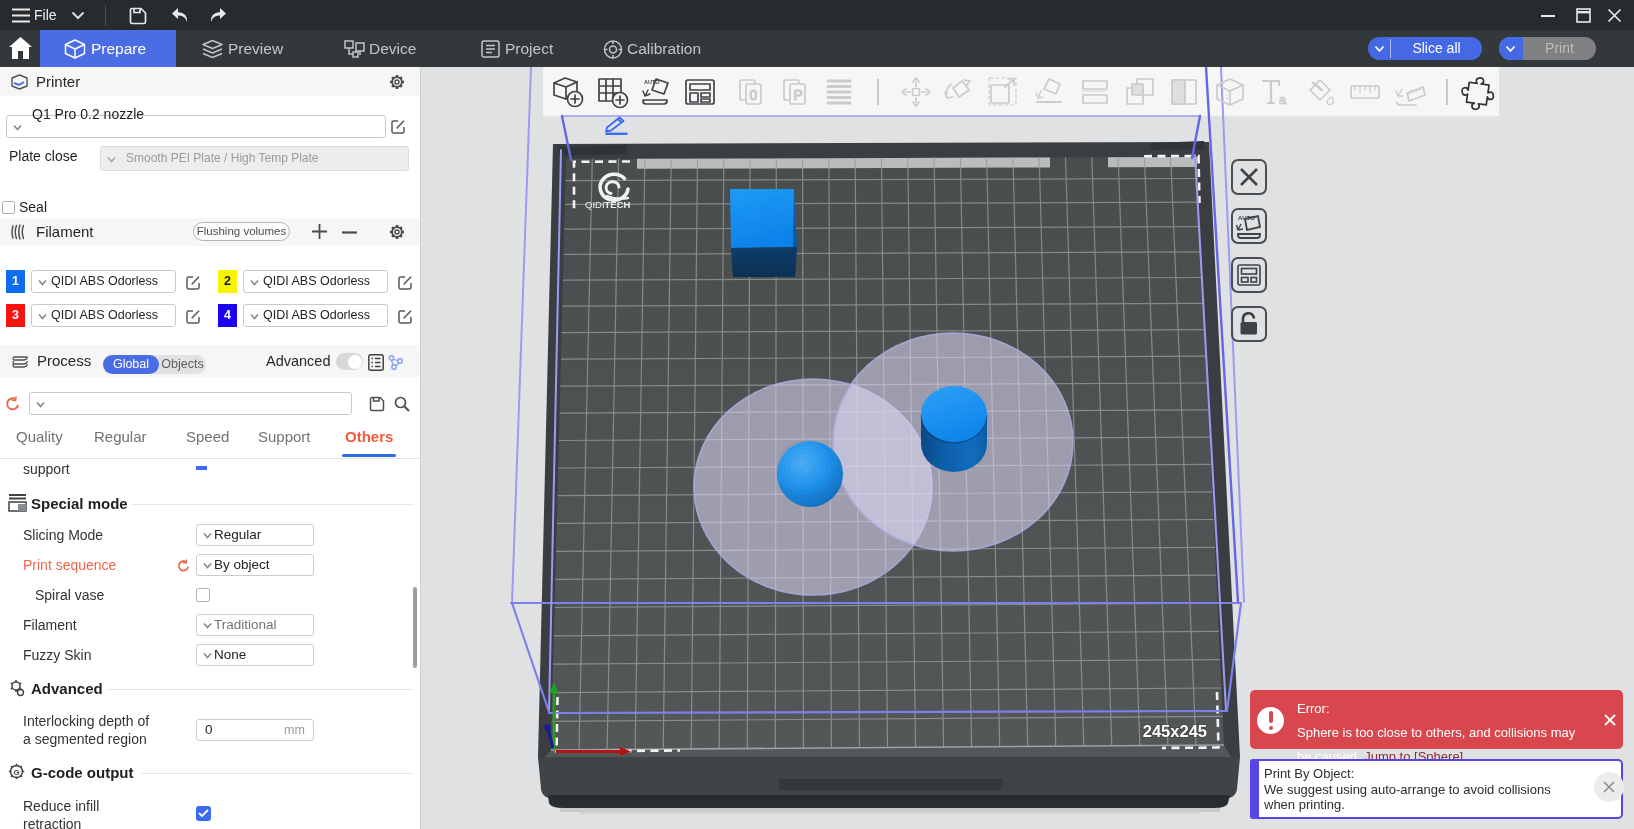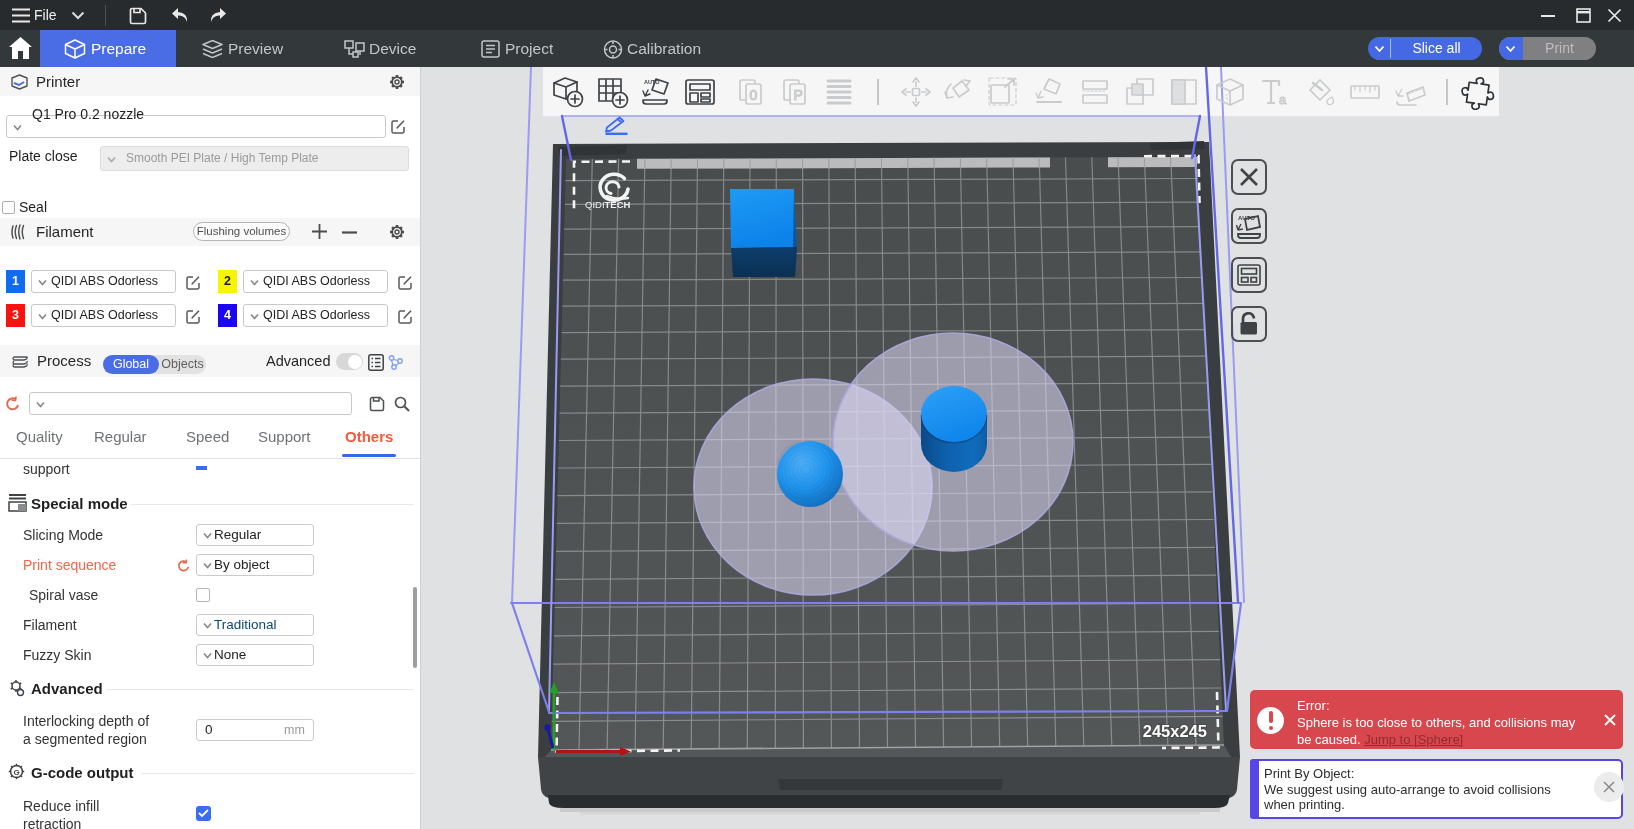--- a/index.html
+++ b/index.html
@@ -242,28 +242,28 @@
       <g transform="translate(15,0) scale(-1,1)">
         <path d="M2,9 a5.5,5.5 0 1 0 2,-5.5" fill="none" stroke="#e8694d" stroke-width="2"></path>
         <path d="M4,0.5 L4.5,4.5 L8.5,4" fill="none" stroke="#e8694d" stroke-width="1.6"></path>
       </g>
     </svg>
     <div style="position:absolute;left:196px;top:554px;width:118px;height:22px;background:#fff;border:1px solid #cbcbcb;border-radius:3px;box-sizing:border-box"></div>
     <svg style="position:absolute;left:203px;top:562px" width="9" height="7" viewBox="0 0 9 7">
       <path d="M1,1.5 L4.5,5.5 L8,1.5" fill="none" stroke="#888" stroke-width="1.6"></path>
     </svg>
     <div style="position:absolute;left:214px;top:554px;width:98px;height:22px;line-height:22px;font-size:13.5px;color:#222;white-space:nowrap;overflow:hidden">By object</div>
-    <div class="abs" style="left:29px;top:587px;font-size:14px;color:#333">Spiral vase</div>
+    <div class="abs" style="left:35px;top:587px;font-size:14px;color:#333">Spiral vase</div>
     <div class="abs" style="left:196px;top:588px;width:14px;height:14px;border:1px solid #b5b5b5;border-radius:2px;background:#fff"></div>
     <div class="abs" style="left:23px;top:617px;font-size:14px;color:#333">Filament</div>
     <div style="position:absolute;left:196px;top:614px;width:118px;height:22px;background:#fff;border:1px solid #cbcbcb;border-radius:3px;box-sizing:border-box"></div>
     <svg style="position:absolute;left:203px;top:622px" width="9" height="7" viewBox="0 0 9 7">
       <path d="M1,1.5 L4.5,5.5 L8,1.5" fill="none" stroke="#888" stroke-width="1.6"></path>
     </svg>
-    <div style="position:absolute;left:214px;top:614px;width:98px;height:34px;line-height:22px;font-size:13.5px;color:#0c4a6e;white-space:nowrap;overflow:hidden">Traditional</div>
+    <div style="position:absolute;left:214px;top:614px;width:98px;height:34px;line-height:22px;font-size:13.5px;color:#737373;white-space:nowrap;overflow:hidden">Traditional</div>
     <div class="abs" style="left:23px;top:647px;font-size:14px;color:#333">Fuzzy Skin</div>
     <div style="position:absolute;left:196px;top:644px;width:118px;height:22px;background:#fff;border:1px solid #cbcbcb;border-radius:3px;box-sizing:border-box"></div>
     <svg style="position:absolute;left:203px;top:652px" width="9" height="7" viewBox="0 0 9 7">
       <path d="M1,1.5 L4.5,5.5 L8,1.5" fill="none" stroke="#888" stroke-width="1.6"></path>
     </svg>
     <div style="position:absolute;left:214px;top:644px;width:98px;height:22px;line-height:22px;font-size:13.5px;color:#222;white-space:nowrap;overflow:hidden">None</div>
     <svg class="abs" style="left:8px;top:679px" width="17" height="18" viewBox="0 0 17 18">
       <circle cx="8" cy="7" r="4" fill="none" stroke="#3f4346" stroke-width="1.5"></circle>
       <path d="M8,1 v2 M8,11 v2 M2.8,4 l1.7,1 M11.5,9 l1.7,1 M2.8,10 l1.7,-1 M11.5,5 l1.7,-1" stroke="#3f4346" stroke-width="1.5"></path>
       <circle cx="12.5" cy="13.5" r="3" fill="none" stroke="#3f4346" stroke-width="1.4"></circle>
@@ -583,21 +583,21 @@
     </svg>
     <div class="abs" style="left:1231px;top:306px;width:36px;height:36px;border:2px solid #4b4f52;border-radius:7px"></div>
     <svg class="abs" style="left:1231px;top:306px" width="36" height="36" viewBox="0 0 36 36">
       <path d="M12,16 v-3.5 a5.5,5.5 0 0 1 10.5,-2 l0.5,2" fill="none" stroke="#3f4346" stroke-width="2.7"></path>
       <rect x="9.5" y="16" width="16.5" height="12.5" rx="1.5" fill="#3f4346"></rect>
     </svg>
     <div class="abs" style="left:1250px;top:690px;width:373px;height:59px;background:#d8474e;border-radius:5px"></div>
     <div class="abs" style="left:1257px;top:707px;width:27px;height:27px;background:#fff;border-radius:50%"></div>
     <div class="abs" style="left:1268.5px;top:711px;width:4px;height:12px;background:#d8474e;border-radius:2px"></div>
     <div class="abs" style="left:1268.5px;top:726px;width:4px;height:4px;background:#d8474e;border-radius:50%"></div>
-    <div class="abs" style="left:1297px;top:697px;width:290px;font-size:13px;line-height:17px;color:#fff">Error:<br>Sphere is too close to others, and collisions may be caused. <span style="color:#8f2d31;text-decoration:underline">Jump to [Sphere]</span></div>
+    <div class="abs" style="left:1297px;top:697px;width:290px;font-size:13px;line-height:24px;color:#fff">Error:<br>Sphere is too close to others, and collisions may be caused. <span style="color:#8f2d31;text-decoration:underline">Jump to [Sphere]</span></div>
     <svg class="abs" style="left:1603px;top:713px" width="14" height="14" viewBox="0 0 14 14">
       <path d="M2,2 L12,12 M12,2 L2,12" stroke="#fff" stroke-width="1.8"></path>
     </svg>
     <div class="abs" style="left:1250px;top:759px;width:373px;height:60px;background:#fff;border:2px solid #5646e8;border-radius:5px"></div>
     <div class="abs" style="left:1250px;top:759px;width:9px;height:60px;background:#5646e8;border-radius:3px 0 0 3px"></div>
     <div class="abs" style="left:1264px;top:766px;width:300px;font-size:13px;line-height:15.5px;color:#2d2d2d">Print By Object:<br>We suggest using auto-arrange to avoid collisions<br>when printing.</div>
     <div class="abs" style="left:1594px;top:772px;width:30px;height:30px;background:#ececec;border-radius:50%"></div>
     <svg class="abs" style="left:1602px;top:780px" width="14" height="14" viewBox="0 0 14 14">
       <path d="M2,2 L12,12 M12,2 L2,12" stroke="#8a8a8a" stroke-width="1.5"></path>
     </svg>

